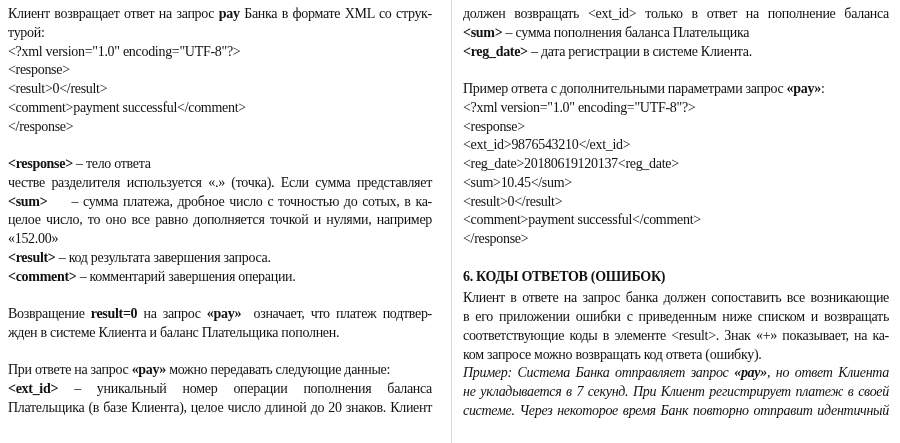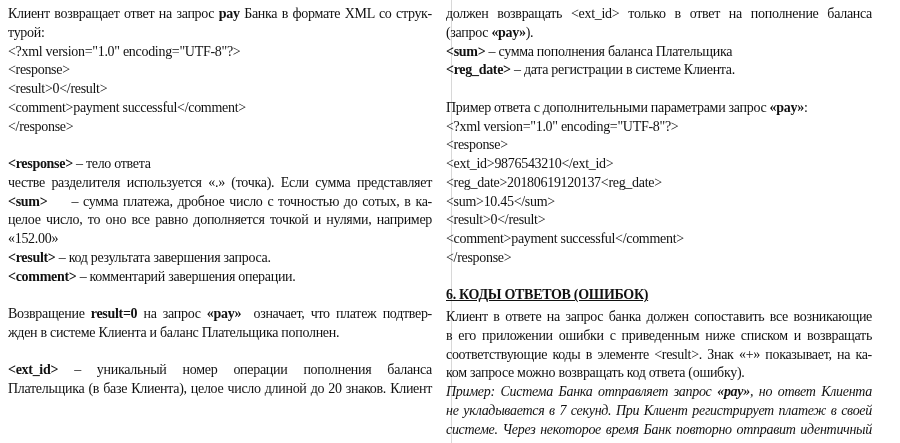--- a/index.html
+++ b/index.html
@@ -7,34 +7,34 @@
     width: 900px; height: 443px;
     background: #ffffff;
     overflow: hidden;
     position: relative;
     font-family: "Liberation Serif", "DejaVu Serif", serif;
     color: #111111;
   }
   .page { position: absolute; inset: 0; }
   .col { position: absolute; top: 5px; }
   #col-left  { left: 8px;   width: 424px; }
-  #col-right { left: 446px; width: 426px; }
+  #col-right { left: 463px; width: 426px; }
   .divider {
     position: absolute; left: 451px; top: 0;
     width: 1px; height: 443px; background: #d8d8d8;
   }
   .line {
     font-size: 14px;
     line-height: 18.75px;
     min-height: 18.75px;
     letter-spacing: -0.3px;
     text-align: left;
   }
   .just { text-align: justify; text-align-last: justify; }
-  .heading { font-weight: bold; margin-bottom: 3px; text-decoration: underline; }
+  .heading { font-weight: bold; margin-bottom: 3px; }
   .spacer { height: 18.75px; }
   .seg-b { font-weight: bold; }
   .seg-i { font-style: italic; }
   .seg-u { }
 </style>
 </head>
 <body>
 
 <div class="page">
   <div class="col" id="col-left">
@@ -50,27 +50,27 @@
       <div class="line just"><span>честве разделителя используется «.» (точка). Если сумма представляет</span></div>
       <div class="line just"><span class="seg-b">&lt;sum&gt;</span><span>&nbsp;&nbsp;&nbsp;&nbsp; – сумма платежа, дробное число с точностью до сотых, в ка-</span></div>
       <div class="line just"><span>целое число, то оно все равно дополняется точкой и нулями, например</span></div>
       <div class="line"><span>«152.00»</span></div>
       <div class="line"><span class="seg-b">&lt;result&gt;</span><span> – код результата завершения запроса.</span></div>
       <div class="line"><span class="seg-b">&lt;comment&gt;</span><span> – комментарий завершения операции.</span></div>
       <div class="spacer"></div>
       <div class="line just"><span>Возвращение </span><span class="seg-b">result=0</span><span> на запрос </span><span class="seg-b">«pay»</span><span>&nbsp; означает, что платеж подтвер-</span></div>
       <div class="line"><span>жден в системе Клиента и баланс Плательщика пополнен.</span></div>
       <div class="spacer"></div>
+      <div class="line"><span>При ответе на запрос </span><span class="seg-b">«pay»</span><span> можно передавать следующие данные:</span></div>
       <div class="line just"><span class="seg-b">&lt;ext_id&gt;</span><span> – уникальный номер операции пополнения баланса</span></div>
       <div class="line just"><span>Плательщика (в базе Клиента), целое число длиной до 20 знаков. Клиент</span></div>
     </div>
   <div class="divider"></div>
   <div class="col" id="col-right">
       <div class="line just"><span>должен возвращать &lt;ext_id&gt; только в ответ на пополнение баланса</span></div>
-      <div class="line"><span>(запрос </span><span class="seg-b">«pay»</span><span>).</span></div>
       <div class="line"><span class="seg-b">&lt;sum&gt;</span><span> – сумма пополнения баланса Плательщика</span></div>
       <div class="line"><span class="seg-b">&lt;reg_date&gt;</span><span> – дата регистрации в системе Клиента.</span></div>
       <div class="spacer"></div>
       <div class="line"><span>Пример </span><span class="seg-u">ответа с дополнительными параметрами</span><span> запрос </span><span class="seg-b">«pay»</span><span>:</span></div>
       <div class="line"><span>&lt;?xml version="1.0" encoding="UTF-8"?&gt;</span></div>
       <div class="line"><span>&lt;response&gt;</span></div>
       <div class="line"><span>&lt;ext_id&gt;9876543210&lt;/ext_id&gt;</span></div>
       <div class="line"><span>&lt;reg_date&gt;20180619120137&lt;reg_date&gt;</span></div>
       <div class="line"><span>&lt;sum&gt;10.45&lt;/sum&gt;</span></div>
       <div class="line"><span>&lt;result&gt;0&lt;/result&gt;</span></div>

